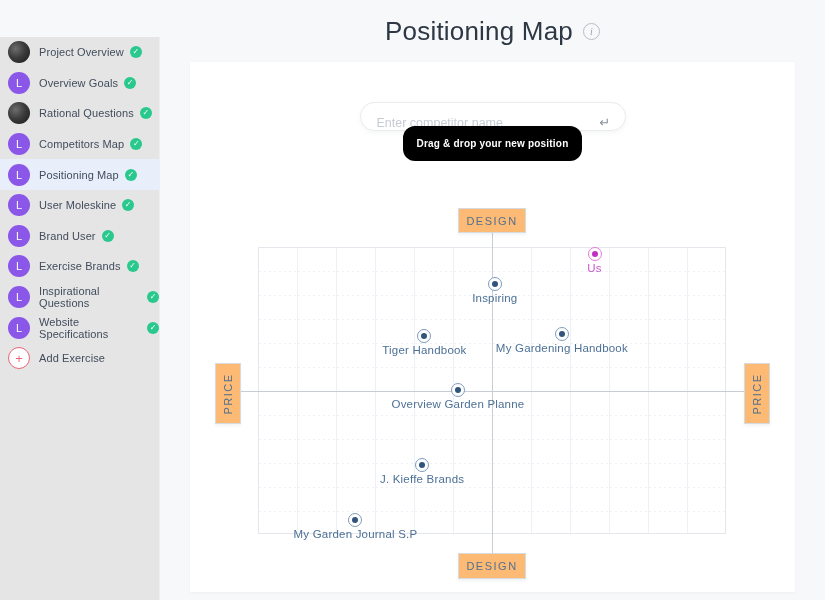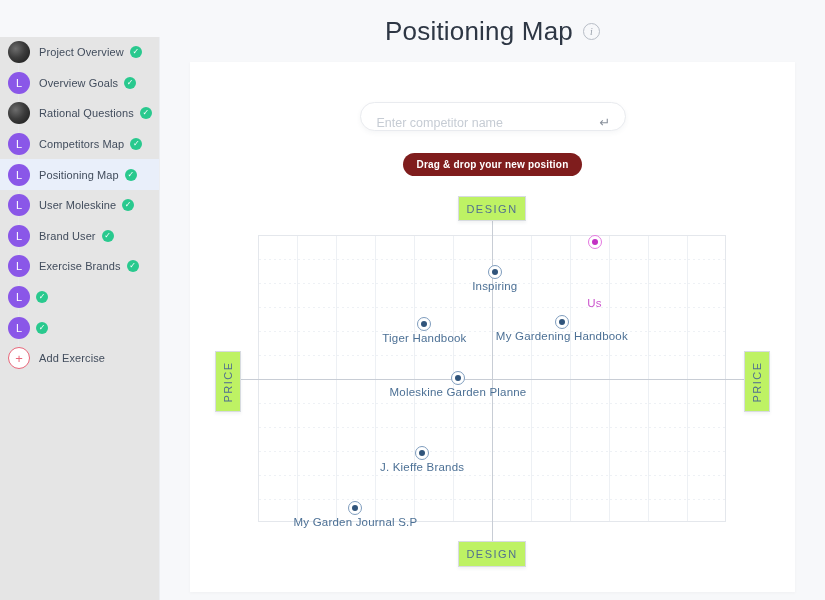--- a/index.html
+++ b/index.html
@@ -34,49 +34,49 @@
     position:relative; }
 
   .searchbar { width:266px; height:29px; margin:0 auto; position:relative; top:40px;
     background:#fff; border:1px solid #e9ebef; border-radius:15px;
     box-shadow:0 2px 5px rgba(60,70,90,.05); display:flex; align-items:flex-end; }
   .searchbar input { flex:1; border:none; outline:none; background:transparent; padding:0 8px 0 16px;
     font-size:12.5px; color:#5a6472; font-family:inherit; }
   .searchbar input::placeholder { color:#c6ccd4; }
   .enter { color:#8a919c; font-size:13px; padding-right:14px; }
 
-  .hint { position:relative; top:62px; margin:0 auto; width:max-content; background:#7f1d1d; color:#fff;
-    font-size:10px; font-weight:700; letter-spacing:.2px; padding:6px 14px; border-radius:12px; }
+  .hint { position:relative; top:35px; margin:0 auto; width:max-content; background:#000000; color:#fff;
+    font-size:10px; font-weight:700; letter-spacing:.2px; padding:12px 14px; border-radius:12px; }
 
   
   .map-wrap { position:relative; top:82px; margin:0 auto; width:555px; height:371px; }
   .plot { position:absolute; left:43px; top:39px; width:468px; height:287px;
     border:1px solid #e4e7ec; background:#fff; }
   .plot svg { position:absolute; left:0; top:0; }
-  .axis-box { position:absolute; background:#bef264; border:1px solid #d7dbe0; color:#52708f;
+  .axis-box { position:absolute; background:#fdba74; border:1px solid #d7dbe0; color:#52708f;
     font-size:11px; letter-spacing:1.5px; display:flex; align-items:center; justify-content:center;
     box-shadow:0 2px 3px rgba(70,80,95,.07); z-index:3; }
   .axis-box.top    { left:243px; top:0;     width:68px; height:25px; }
   .axis-box.bottom { left:243px; top:345px; width:68px; height:26px; }
   .axis-box.left   { left:0;     top:155px; width:26px; height:61px; }
   .axis-box.right  { left:529px; top:155px; width:26px; height:61px; }
   .axis-box.vert span { transform:rotate(-90deg); display:block; }
   .vline { position:absolute; left:276.5px; top:25px; width:1px; height:320px; background:#c8cdd5; z-index:1; }
   .hline { position:absolute; left:26px; top:182.5px; width:503px; height:1px; background:#c8cdd5; z-index:1; }
 
   .pt { position:absolute; z-index:2; }
   .ring { position:absolute; left:-7px; top:-7px; width:14px; height:14px; border-radius:50%;
     background:#fff; border:1px solid #7e9cbd; display:flex; align-items:center; justify-content:center;
     cursor:grab; }
   .core { width:6px; height:6px; border-radius:50%; background:#30547b; }
   .pl { position:absolute; top:8px; left:50%; transform:translateX(-50%); white-space:nowrap;
     font-size:11.5px; color:#4c7095; letter-spacing:.2px; }
   .pt.us .ring { border-color:#e478e0; }
   .pt.us .core { background:#c32fc3; }
-  .pt.us .pl { color:#cb54cd;margin-top:47px; }
+  .pt.us .pl { color:#cb54cd; }
 </style>
 </head>
 <body>
 
 <div class="app">
 
   <aside class="sidebar">
     <div class="connector"></div>
 
     <div class="s-item">
@@ -114,24 +114,26 @@
       <span class="s-label">Brand User</span>
       <span class="check">✓</span>
     </div>
     <div class="s-item">
       <span class="avatar letter">L</span>
       <span class="s-label">Exercise Brands</span>
       <span class="check">✓</span>
     </div>
     <div class="s-item">
       <span class="avatar letter">L</span>
-      <span class="check">✓</span>
-    </div>
-    <div class="s-item">
-      <span class="avatar letter">L</span>
+      <span class="s-label">Inspirational Questions</span>
+      <span class="check">✓</span>
+    </div>
+    <div class="s-item">
+      <span class="avatar letter">L</span>
+      <span class="s-label">Website Specifications</span>
       <span class="check">✓</span>
     </div>
     <div class="s-item">
       <span class="avatar add">+</span>
       <span class="s-label">Add Exercise</span>
     </div>
   </aside>
 
   <main>
     <header>
@@ -196,21 +198,21 @@
             <div class="pt" style="left: 65%; top: 30.3%;">
               <span class="ring">
                 <span class="core"></span>
               </span>
               <span class="pl">My Gardening Handbook</span>
             </div>
             <div class="pt" style="left: 42.7%; top: 49.8%;">
               <span class="ring">
                 <span class="core"></span>
               </span>
-              <span class="pl">Moleskine Garden Planne</span>
+              <span class="pl">Overview Garden Planne</span>
             </div>
             <div class="pt" style="left: 35%; top: 76.3%;">
               <span class="ring">
                 <span class="core"></span>
               </span>
               <span class="pl">J. Kieffe Brands</span>
             </div>
             <div class="pt" style="left: 20.7%; top: 95.5%;">
               <span class="ring">
                 <span class="core"></span>

